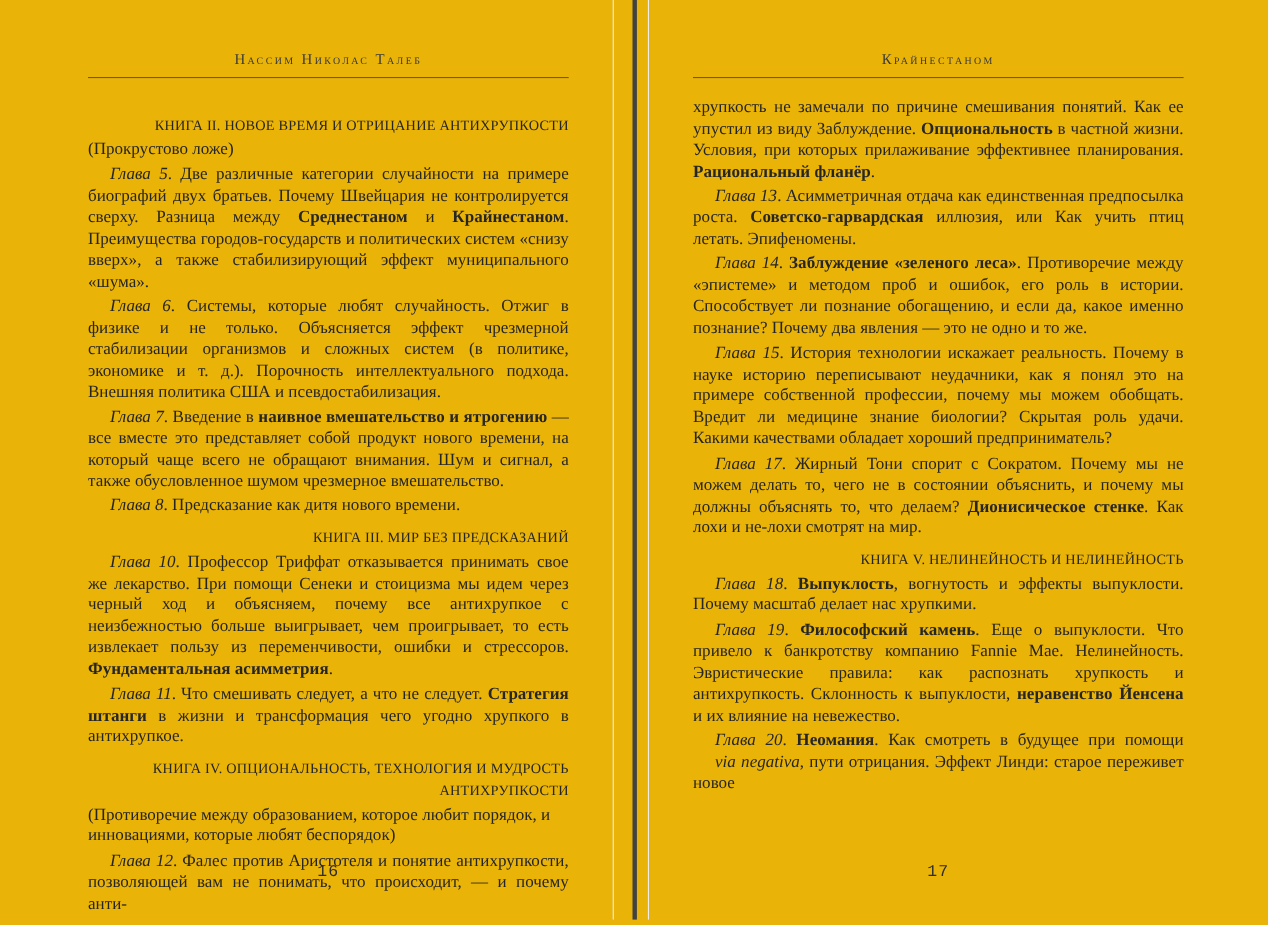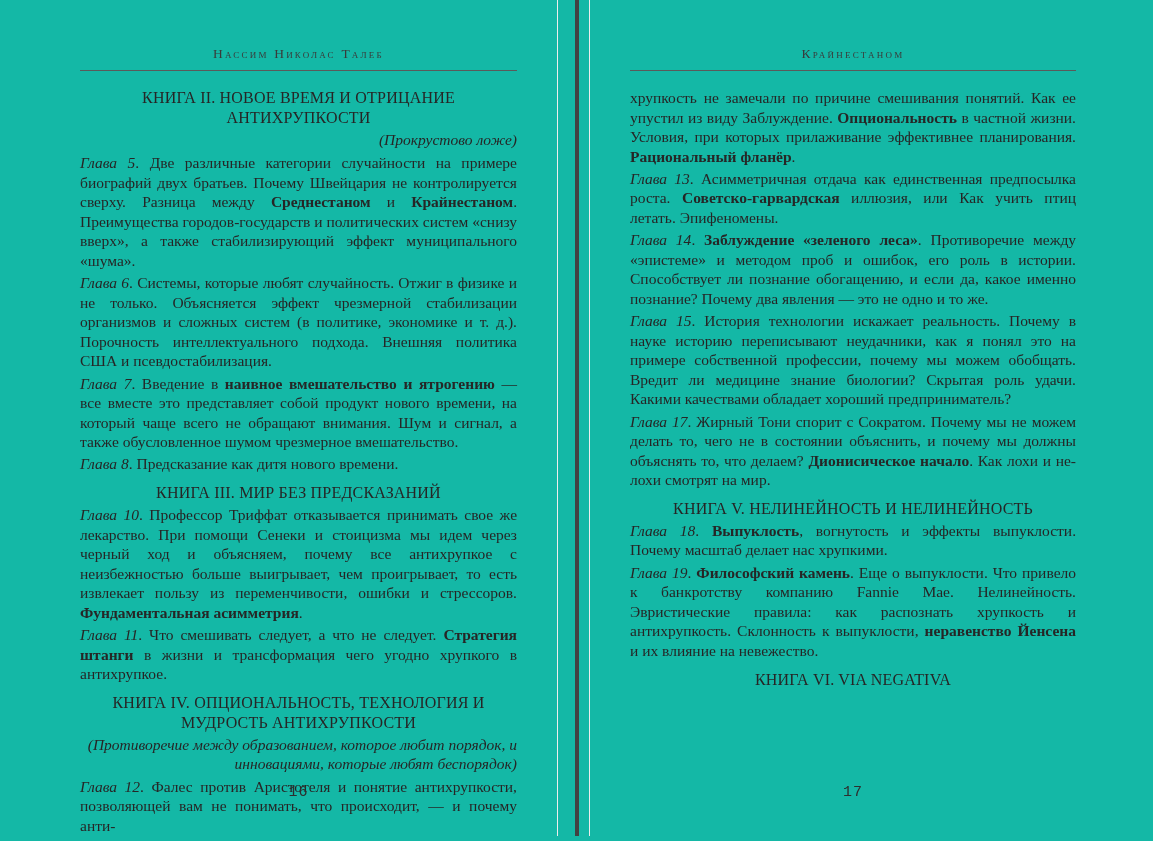--- a/index.html
+++ b/index.html
@@ -3,21 +3,21 @@
 <meta charset="utf-8">
 <style>
   html, body { margin: 0; padding: 0; }
   body {
     width: 1153px; height: 841px;
     background: #ffffff;
     font-family: "Liberation Serif", "DejaVu Serif", serif;
     color: #262626;
     overflow: hidden;
   }
-  .spread { position: relative; width: 1153px; height: 841px; background: #14b8a6; }
+  .spread { position: relative; width: 1153px; height: 841px; background: #eab308; }
 
   .divider {
     position: absolute; left: 575px; top: 0;
     width: 4px; height: 836px;
     background: #424242;
   }
   .edge-shadow { position: absolute; top: 0; height: 836px; width: 1px; background: #ededed; }
   .edge-shadow.l { left: 557px; }
   .edge-shadow.r { left: 589px; }
 
@@ -43,33 +43,32 @@
     font-size: 15.5px;
     line-height: 19.6px;
     text-align: justify;
   }
   .page.left  .running-head, .page.left  .head-rule, .page.left  .page-body, .page.left  .page-number
     { left: 80px; width: 437px; }
   .page.right .running-head, .page.right .head-rule, .page.right .page-body, .page.right .page-number
     { left: 49px; width: 446px; }
 
   .book-heading {
-    font-size: 16px; font-weight: normal;
-    line-height: 20px; text-align: center;
-    margin: 0 0 2px 0;
+    font-size: 13px; font-weight: normal;
+    line-height: 20px; text-align: right;
+    margin: 16px 0 2px 0;
     letter-spacing: 0.2px;
   }
   .page-body > .book-heading:not(:first-child) { margin-top: 9px; }
   .book-subtitle {
-    font-style: italic;
-    line-height: 19px; text-align: right;
+    line-height: 19px; text-align: left;
     margin: 0 0 4px 0;
   }
   .para { margin: 0 0 2.5px 0; }
-  .para .i { font-style: italic; }
+  .para .i { font-style: italic; margin-left: 20px; }
   .para .b { font-weight: bold; }
 
   .page-number {
     position: absolute; top: 784px;
     text-align: center;
     font-size: 15px;
     letter-spacing: 1px;
     color: #2e2e2e;
     font-family: Liberation Mono, monospace;
   }
@@ -104,22 +103,22 @@
   <div class="edge-shadow r"></div>
 
   <div class="page right">
     <div class="running-head">Крайнестаном</div>
     <div class="head-rule"></div>
     <div class="page-body">
         <p class="para"><span class="n">хрупкость не замечали по причине смешивания понятий. Как ее упустил из виду Заблуждение. </span><span class="b">Опциональность</span><span class="n"> в частной жизни. Условия, при которых прилаживание эффективнее планирования. </span><span class="b">Рациональный фланёр</span><span class="n">.</span></p>
         <p class="para"><span class="i">Глава 13</span><span class="n">. Асимметричная отдача как единственная предпосылка роста. </span><span class="b">Советско-гарвардская</span><span class="n"> иллюзия, или Как учить птиц летать. Эпифеномены.</span></p>
         <p class="para"><span class="i">Глава 14</span><span class="n">. </span><span class="b">Заблуждение «зеленого леса»</span><span class="n">. Противоречие между «эпистеме» и методом проб и ошибок, его роль в истории. Способствует ли познание обогащению, и если да, какое именно познание? Почему два явления — это не одно и то же.</span></p>
         <p class="para"><span class="i">Глава 15</span><span class="n">. История технологии искажает реальность. Почему в науке историю переписывают неудачники, как я понял это на примере собственной профессии, почему мы можем обобщать. Вредит ли медицине знание биологии? Скрытая роль удачи. Какими качествами обладает хороший предприниматель?</span></p>
-        <p class="para"><span class="i">Глава 17</span><span class="n">. Жирный Тони спорит с Сократом. Почему мы не можем делать то, чего не в состоянии объяснить, и почему мы должны объяснять то, что делаем? </span><span class="b">Дионисическое начало</span><span class="n">. Как лохи и не-лохи смотрят на мир.</span></p>
+        <p class="para"><span class="i">Глава 17</span><span class="n">. Жирный Тони спорит с Сократом. Почему мы не можем делать то, чего не в состоянии объяснить, и почему мы должны объяснять то, что делаем? </span><span class="b">Дионисическое стенке</span><span class="n">. Как лохи и не-лохи смотрят на мир.</span></p>
         <div class="book-heading">КНИГА V. НЕЛИНЕЙНОСТЬ И НЕЛИНЕЙНОСТЬ</div>
         <p class="para"><span class="i">Глава 18</span><span class="n">. </span><span class="b">Выпуклость</span><span class="n">, вогнутость и эффекты выпуклости. Почему масштаб делает нас хрупкими.</span></p>
         <p class="para"><span class="i">Глава 19</span><span class="n">. </span><span class="b">Философский камень</span><span class="n">. Еще о выпуклости. Что привело к банкротству компанию Fannie Mae. Нелинейность. Эвристические правила: как распознать хрупкость и антихрупкость. Склонность к выпуклости, </span><span class="b">неравенство Йенсена</span><span class="n"> и их влияние на невежество.</span></p>
-        <div class="book-heading">КНИГА VI. VIA NEGATIVA</div>
+        <p class="para"><span class="i">Глава 20</span><span class="n">. </span><span class="b">Неомания</span><span class="n">. Как смотреть в будущее при помощи </span><span class="i">via negativa</span><span class="n">, пути отрицания. Эффект Линди: старое переживет новое</span></p>
       </div>
     <div class="page-number">17</div>
   </div>
 
 </div>
 
 </body></html>

